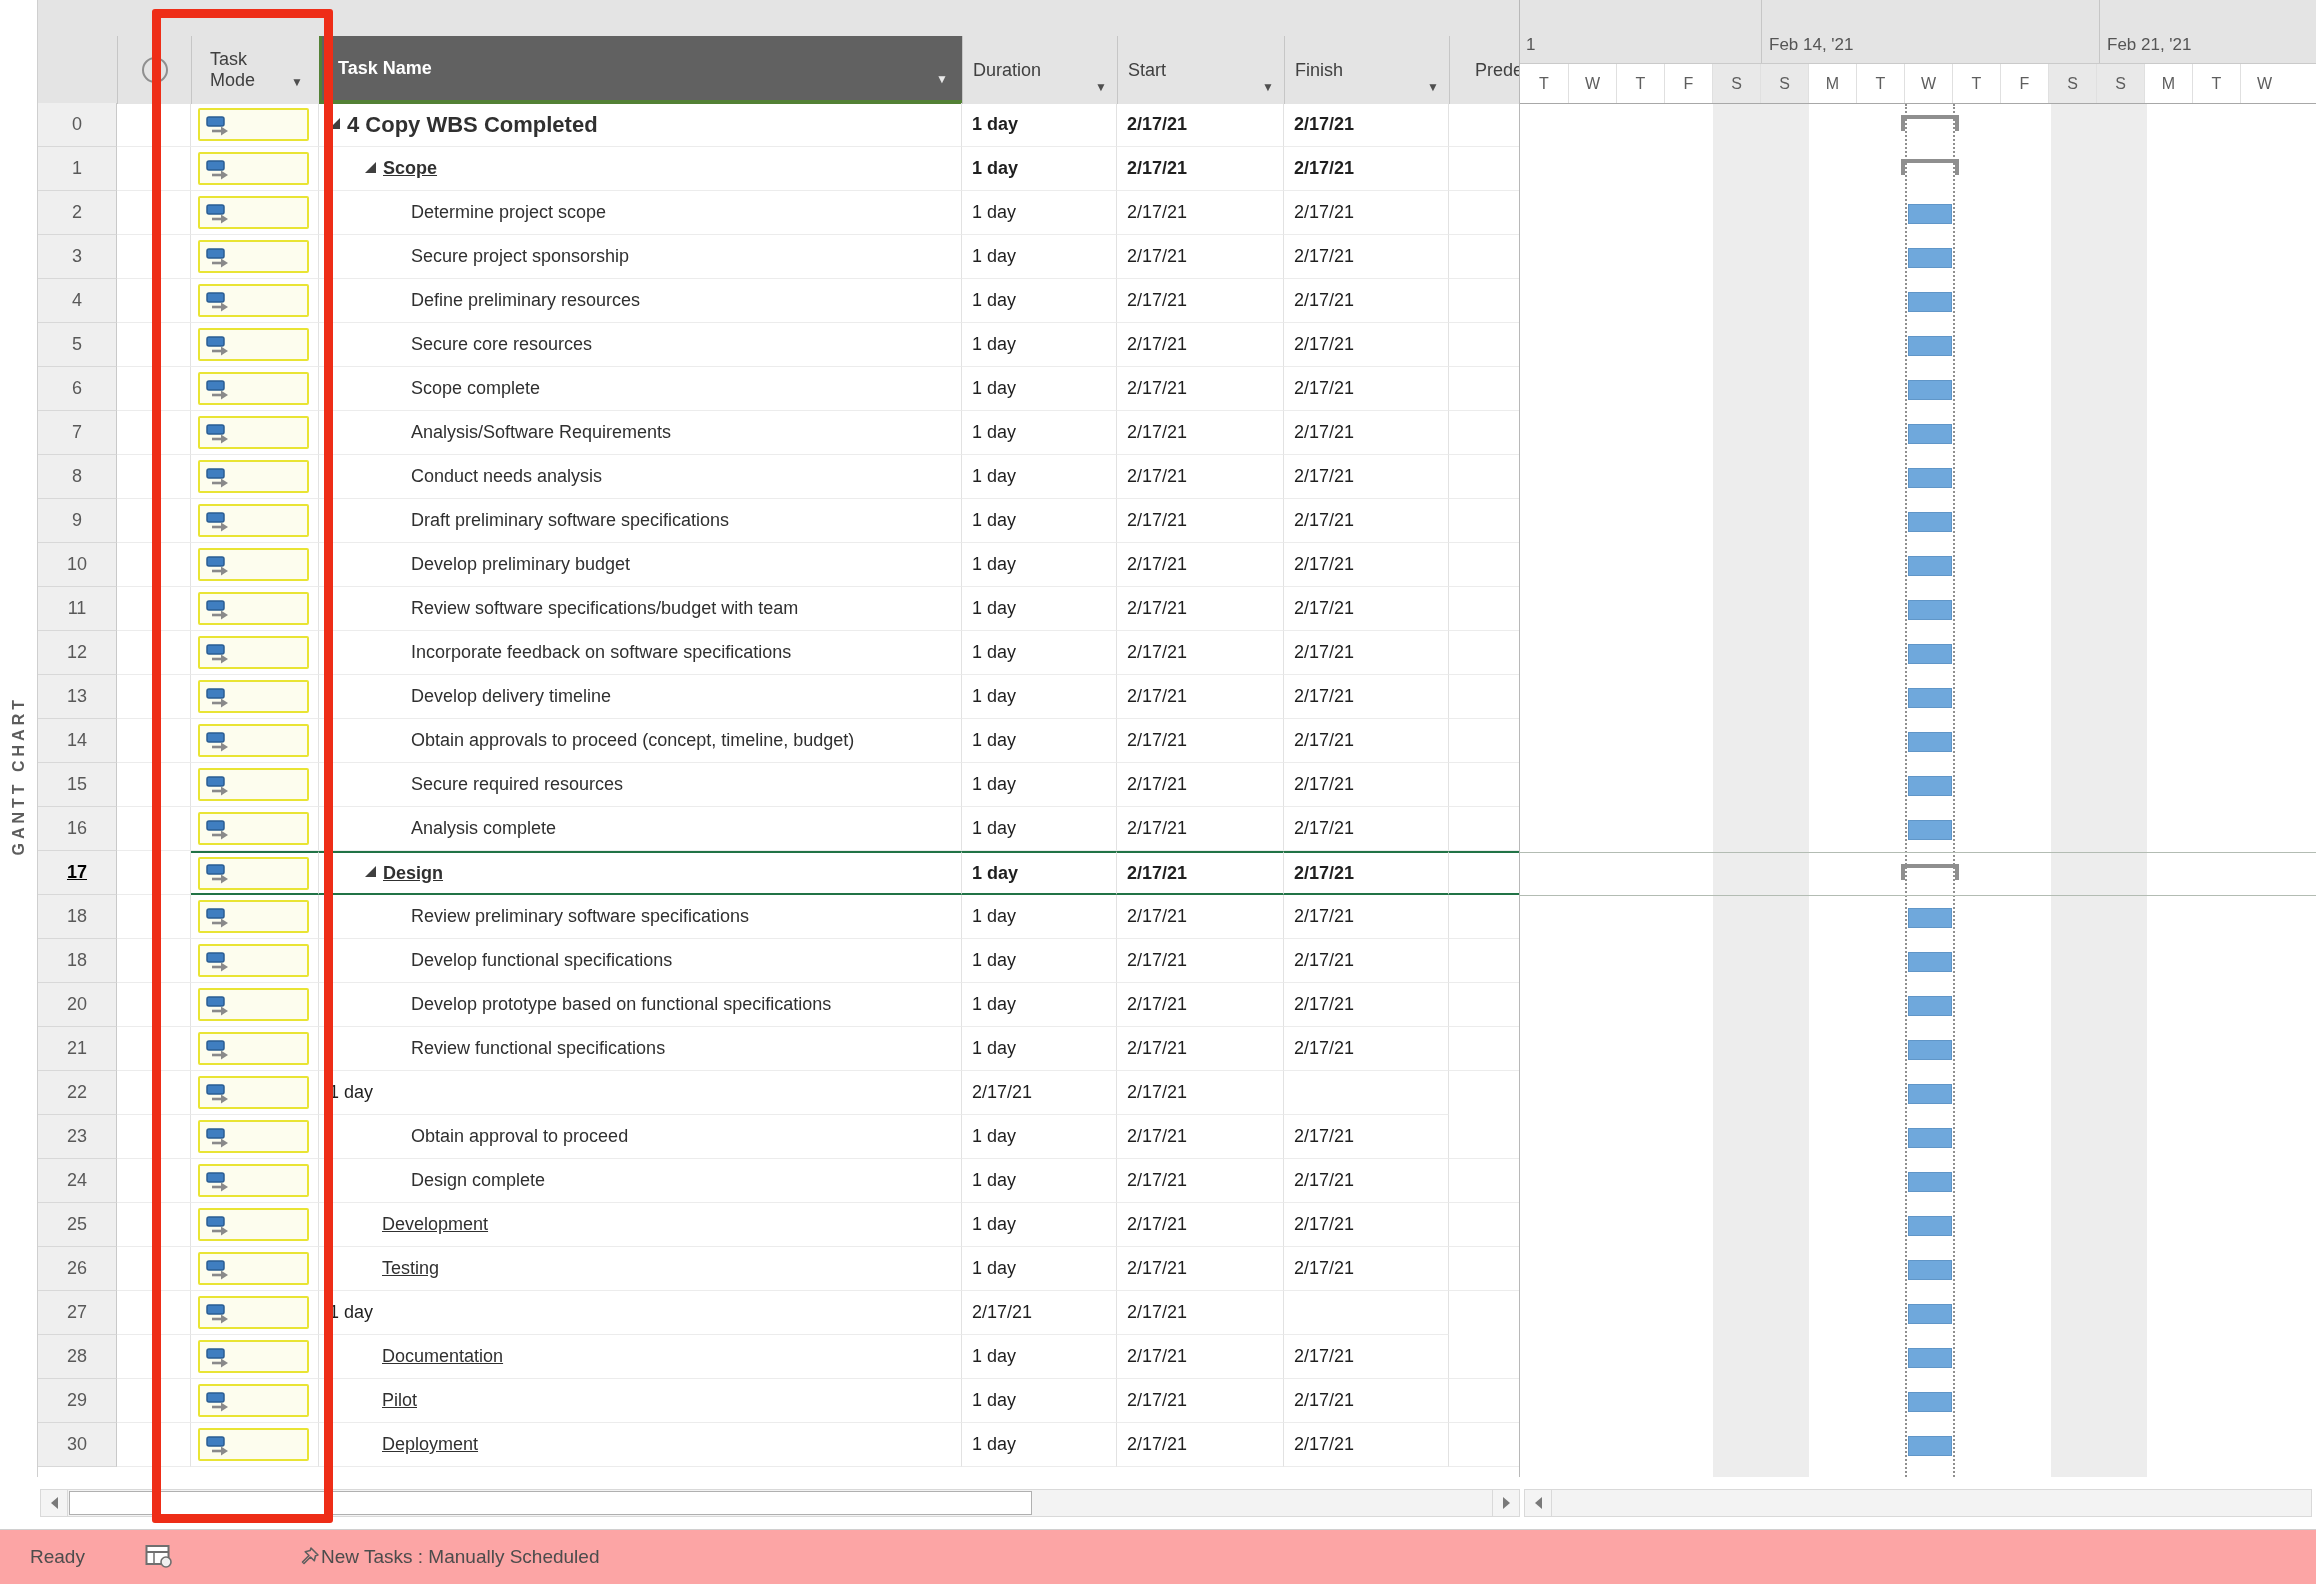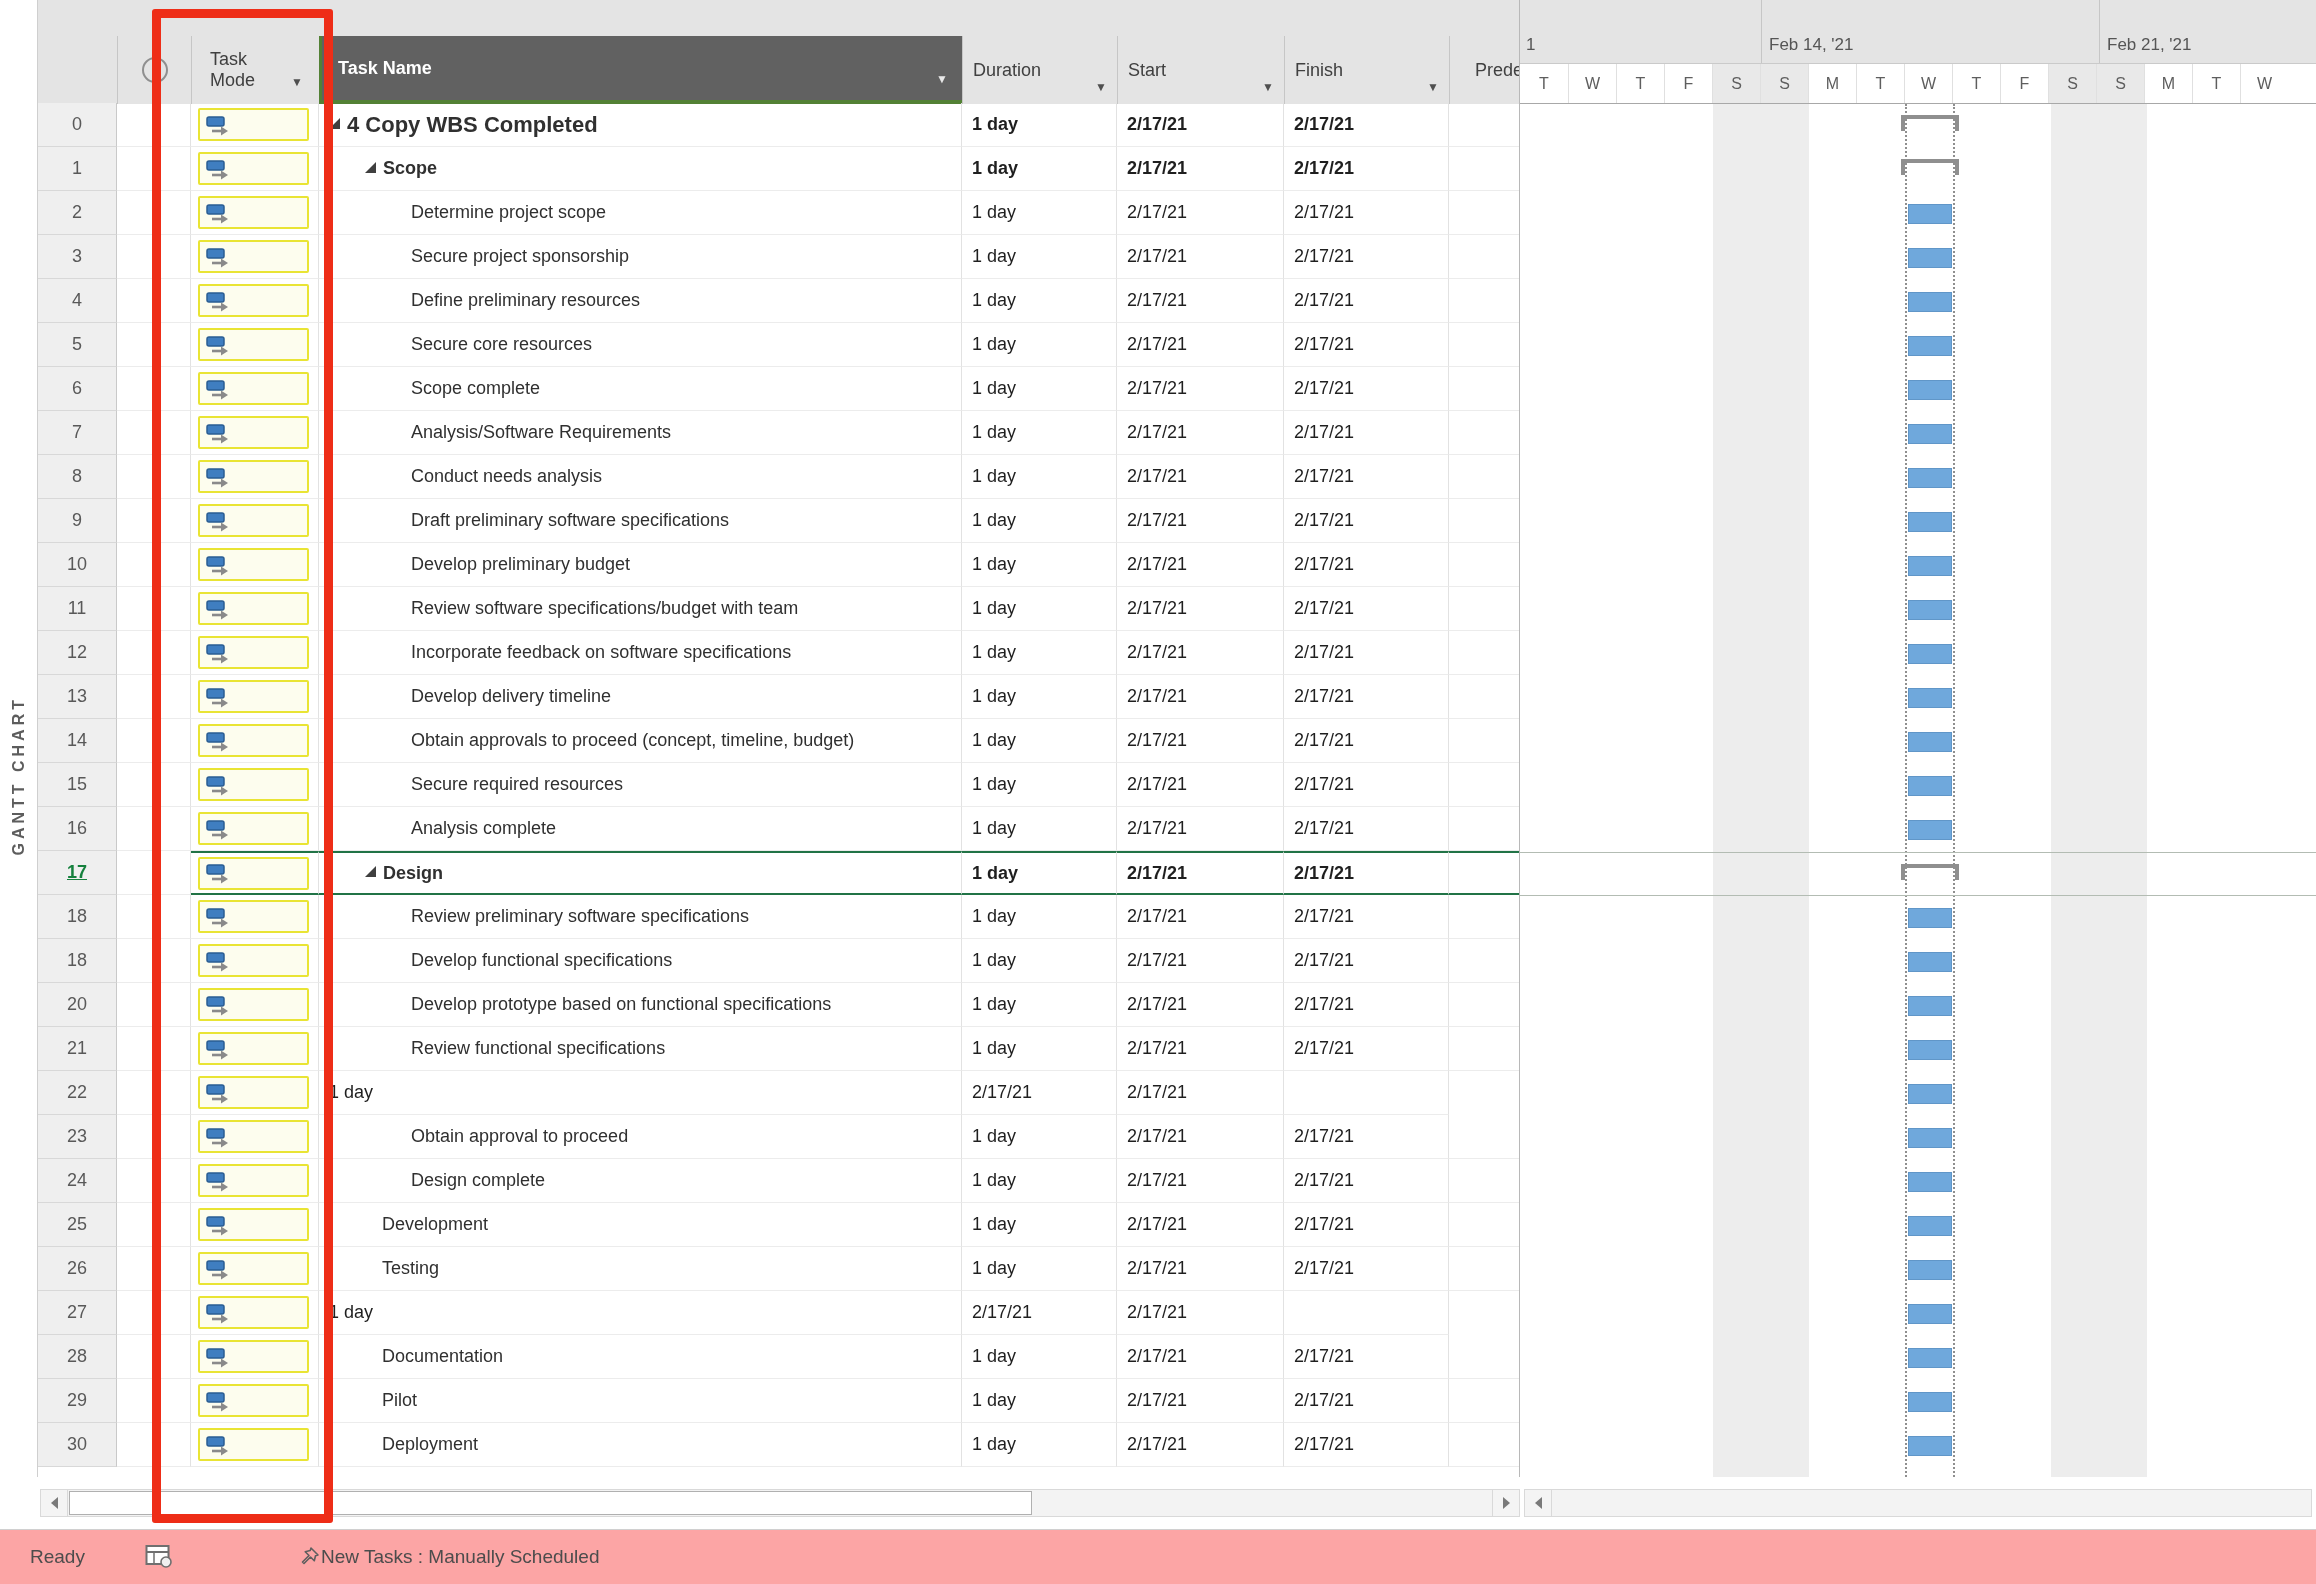--- a/index.html
+++ b/index.html
@@ -41,32 +41,32 @@
   .cell{display:flex;align-items:center;border-right:1px solid #e2e2e2;
         border-bottom:1px solid #ececec;font-size:18px;overflow:hidden;white-space:nowrap;}
   .c-num{background:#efefef;justify-content:center;color:#595959;
          border-right:1px solid #c9c9c9;border-bottom:1px solid #d8d8d8;}
   .c-mode{padding-left:0;}
   .tmbox{width:111px;height:33px;margin-left:7px;border:2px solid #e9e434;background:#fdfdee;
          border-radius:2px;display:flex;align-items:center;padding-left:5px;}
   .tmicon{width:30px;height:22px;display:block;}
   .c-name{color:#303030;}
   .lvl0{padding-left:10px;}
-  .lvl1{padding-left:46px;}
+  .lvl1{padding-left:46px;text-decoration:underline;}
   .lvl1.notri{padding-left:63px;}
   .lvl2{padding-left:92px;}
   .tri{width:0;height:0;border-bottom:11px solid #3f3f3f;border-left:11px solid transparent;
        margin-right:7px;margin-bottom:3px;flex:none;}
   .c-dur,.c-start,.c-fin{padding-left:10px;color:#1f1f1f;}
   .summary .nm,.summary.t-row .c-dur,.summary.t-row .c-start,.summary.t-row .c-fin{font-weight:bold;}
   .big .nm{font-size:22px;}
   .t-row.sel .c-mode,.t-row.sel .c-name,.t-row.sel .c-dur,
   .t-row.sel .c-start,.t-row.sel .c-fin,.t-row.sel .c-pred{
       border-top:2px solid #217346;border-bottom:2px solid #217346;}
-  .t-row.sel .c-num{color:#15803d;font-weight:bold;text-decoration:underline;}
+  .t-row.sel .c-num{color:#000000;font-weight:bold;text-decoration:underline;}
 
   
   .cpane{position:absolute;left:1519px;top:0;width:797px;height:1477px;background:#fff;
          border-left:1px solid #b8b8b8;}
   .tier1{position:relative;height:64px;background:#e4e4e4;border-bottom:1px solid #cacaca;}
   .wk{position:absolute;bottom:8px;font-size:17px;color:#555;white-space:nowrap;}
   .wk0{left:6px;}
   .wkline{position:absolute;top:0;bottom:0;width:0;border-left:1px solid #c6c6c6;}
   .tier2{position:relative;height:40px;background:#fff;border-bottom:1px solid #a8a8a8;
          display:flex;}

